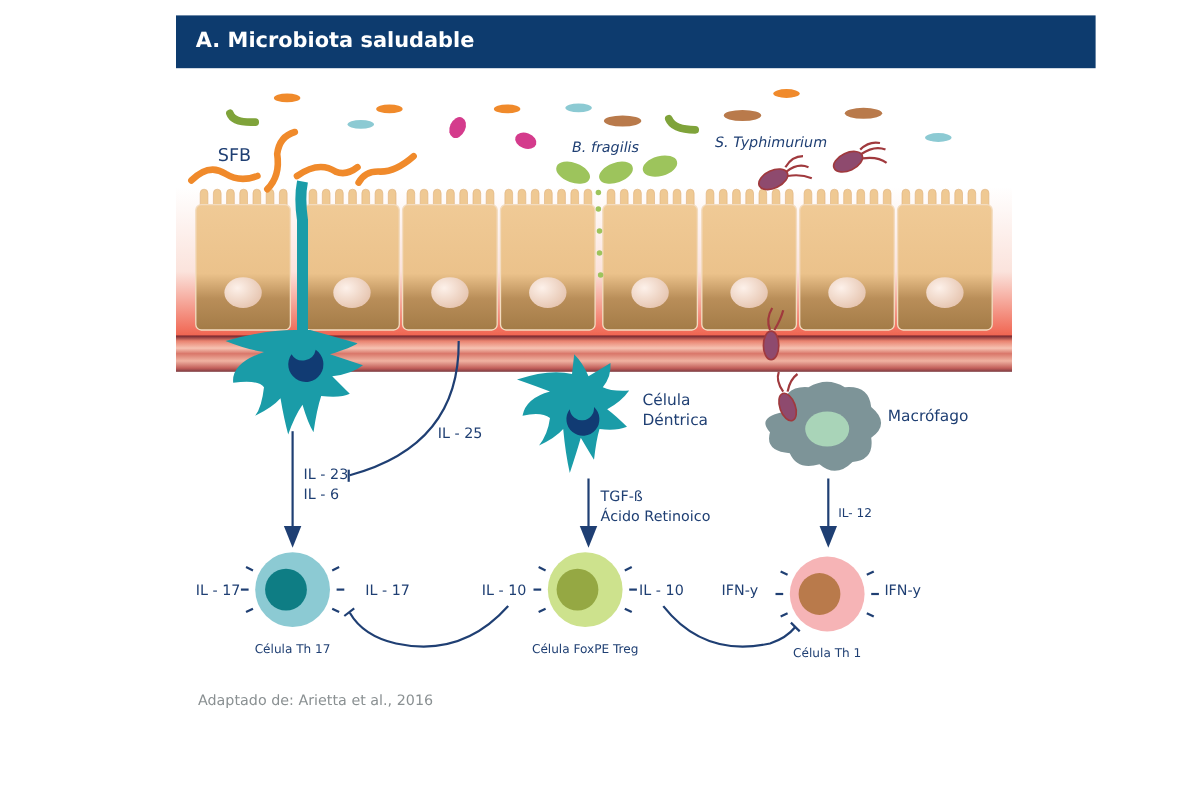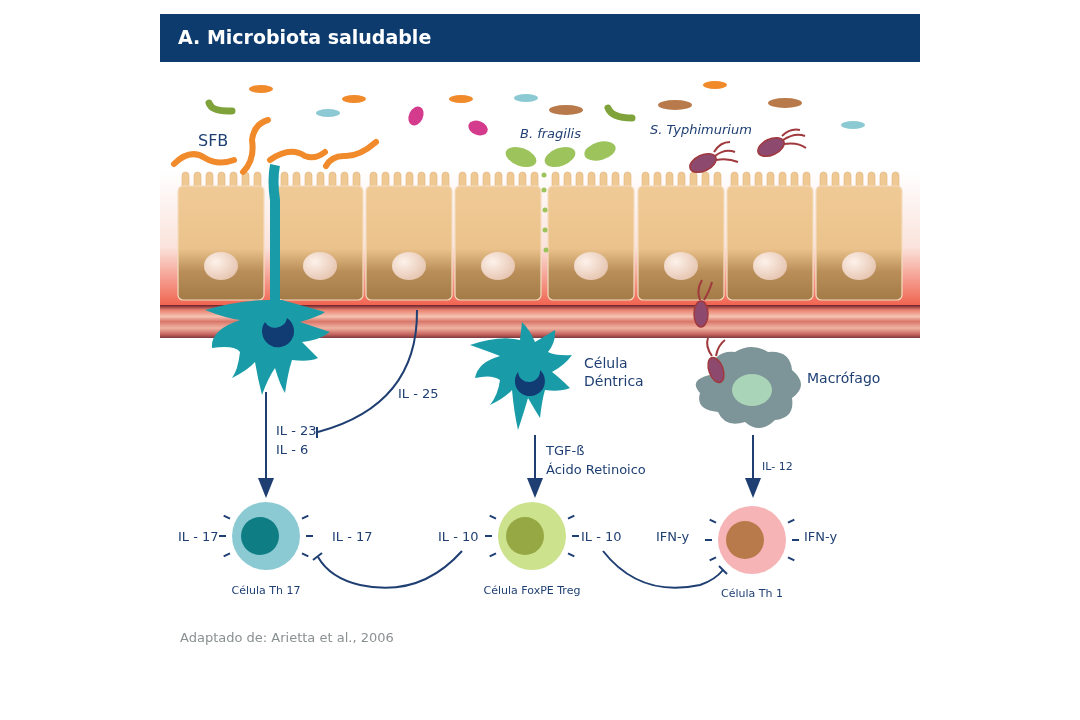--- a/index.html
+++ b/index.html
@@ -1,18 +1,18 @@
 <!DOCTYPE html>
 <html><head>
 <meta charset="utf-8">
 <style>
   html, body { margin: 0; padding: 0; background: #ffffff; }
   body { width: 1080px; height: 720px; position: relative; overflow: hidden;
          font-family: "DejaVu Sans", sans-serif; }
-  .header { position: absolute; left: 160px; top: 14px; width: 760px; height: 48px;
+  .header { position: absolute; left: 160px; top: 14px; width: 836px; height: 48px;
             background: #0d3b6e; }
   .header-title { position: absolute; left: 18px; top: 12px; color: #ffffff;
                   font-size: 19px; font-weight: bold; font-family: "DejaVu Sans", sans-serif; }
   svg.diagram { position: absolute; left: 0; top: 0; }
   .lbl { fill: #1f3f73; font-family: "DejaVu Sans", sans-serif; }
   .credit { position: absolute; left: 180px; top: 630px; color: #8a9092; font-size: 13px;
             font-family: "DejaVu Sans", sans-serif; }
 </style>
 </head>
 <body>
@@ -276,13 +276,13 @@
   <text class="lbl" x="438" y="541" font-size="13">IL - 10</text>
   <text class="lbl" x="581" y="541" font-size="13">IL - 10</text>
   <text class="lbl" x="656" y="541" font-size="13">IFN-y</text>
   <text class="lbl" x="804" y="541" font-size="13">IFN-y</text>
 
   <text class="lbl" x="266" y="594" font-size="11" text-anchor="middle">Célula Th 17</text>
   <text class="lbl" x="532" y="594" font-size="11" text-anchor="middle">Célula FoxPE Treg</text>
   <text class="lbl" x="752" y="597" font-size="11" text-anchor="middle">Célula Th 1</text>
 </svg>
 
-<div class="credit">Adaptado de: Arietta et al., 2006</div>
+<div class="credit">Adaptado de: Arietta et al., 2016</div>
 
 </body></html>

